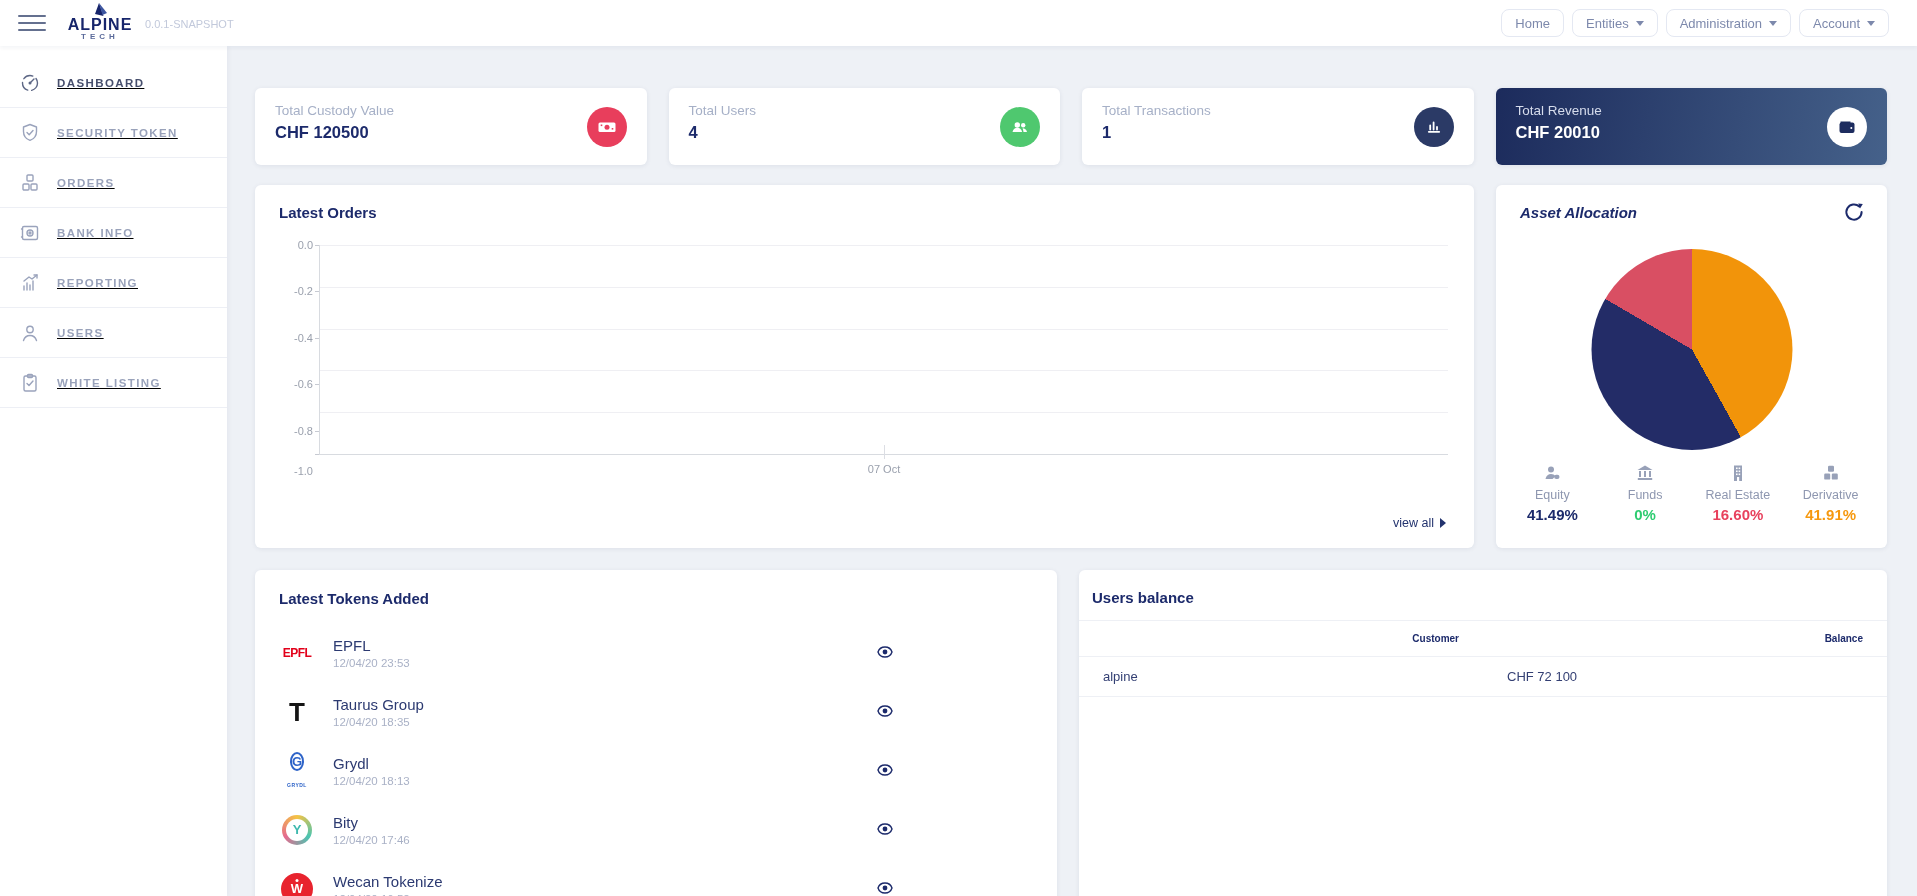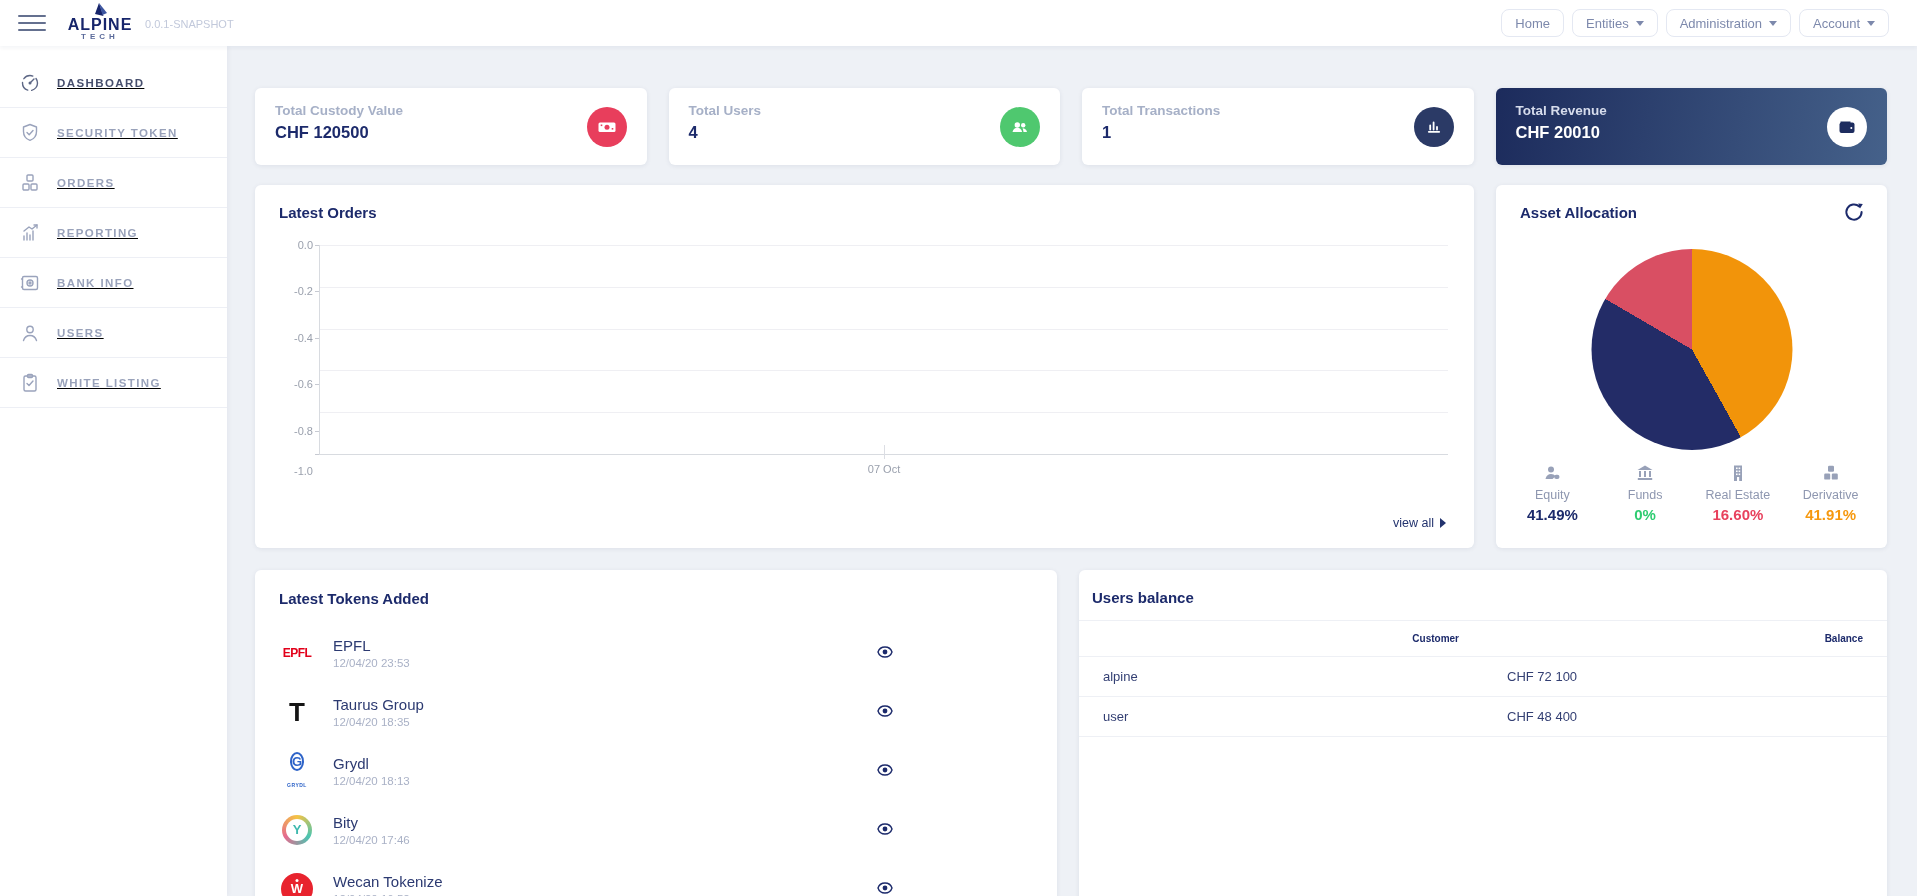--- a/index.html
+++ b/index.html
@@ -34,21 +34,21 @@
   .side-icon svg { stroke:#9aa3bc; fill:none; stroke-width:1.4; stroke-linecap:round; stroke-linejoin:round; }
   .side-item.active .side-icon svg { stroke:#5d6785; }
 
   
   .main { position:absolute; left:227px; top:46px; right:0; bottom:0; padding:42px 30px 0 28px; overflow:hidden; }
   .card { background:#fff; border-radius:6px; box-shadow:0 1px 5px rgba(21,38,82,.08); }
 
   
   .stats-row { display:flex; gap:22px; }
   .stat-card { position:relative; flex:1; height:77px; padding:15px 20px; }
-  .stat-label { font-size:13.5px; color:#a6b0c7;font-weight:bold; }
+  .stat-label { font-size:13.5px; color:#a6b0c7; }
   .stat-value { font-size:16.5px; font-weight:700; color:#1c2a6b; margin-top:5px; }
   .stat-circle { position:absolute; right:20px; top:50%; transform:translateY(-50%);
     width:40px; height:40px; border-radius:50%; display:flex; align-items:center; justify-content:center; }
   .stat-card.dark { background:linear-gradient(100deg,#1c2b5c 0%,#45618a 100%); }
   .stat-card.dark .stat-label { color:#d6dcec; }
   .stat-card.dark .stat-value { color:#fff; }
 
   
   .mid-row { display:flex; gap:22px; margin-top:20px; }
   .orders-card { position:relative; flex:1; height:363px; }
@@ -66,21 +66,21 @@
   .gl { position:absolute; left:0; right:0; height:1px; background:#efeff3; }
   .ytick { position:absolute; right:calc(100% - 34px); transform:translateY(-50%);
     font-size:11px; color:#9aa0ad; width:30px; text-align:right; }
   .ymark { position:absolute; left:36px; width:4px; height:1px; background:#c7cad2; }
   .xmark { position:absolute; left:50%; bottom:-5px; width:1px; height:14px; background:#dcdee4; }
   .xlabel { position:absolute; left:50%; bottom:-21px; transform:translateX(-50%);
     font-size:11px; color:#9aa0ad; }
 
   
   .alloc-card { position:relative; width:391px; height:363px; }
-  .alloc-card .card-title { position:absolute; left:24px; top:19px; }
+  .alloc-card .card-title { position:absolute; left:24px; top:19px;font-style:italic; }
   .refresh-btn { position:absolute; right:22px; top:16px; width:22px; height:22px; cursor:pointer; }
   .pie { position:absolute; left:50%; top:64px; transform:translateX(-50%);
     width:201px; height:201px; border-radius:50%; }
   .legend { position:absolute; left:0; right:0; top:280px; display:flex; padding:0 10px; }
   .legend-item { flex:1; text-align:center; }
   .legend-item svg { display:inline-block; }
   .legend-name { font-size:12.5px; color:#8e97b0; margin-top:3px; }
   .legend-value { font-size:15px; font-weight:700; margin-top:4px; }
 
   
@@ -183,38 +183,38 @@
           <rect x="8" y="3" width="6" height="6" rx="1"></rect>
           <rect x="4" y="12" width="6" height="6" rx="1"></rect>
           <rect x="12" y="12" width="6" height="6" rx="1"></rect>
         </svg>
     </span>
     <span class="lbl">ORDERS</span>
   </div>
   <div class="side-item">
     <span class="side-icon">
       <svg width="22" height="22" viewBox="0 0 22 22">
-          <path d="M5 18v-4M8 18v-7M11 18v-5M14 18V9"></path>
-          <path d="M5 9l5-4 3 2 5-4"></path>
-          <path d="M15 3h3v3"></path>
-        </svg>
-    </span>
-    <span class="lbl">REPORTING</span>
-  </div>
-  <div class="side-item">
-    <span class="side-icon">
-      <svg width="22" height="22" viewBox="0 0 22 22">
           <rect x="3.5" y="4.5" width="15" height="13" rx="1.5"></rect>
           <circle cx="11" cy="11" r="3"></circle>
           <circle cx="11" cy="11" r="1"></circle>
           <line x1="3.5" y1="7" x2="2.5" y2="7"></line>
           <line x1="3.5" y1="15" x2="2.5" y2="15"></line>
         </svg>
     </span>
     <span class="lbl">BANK INFO</span>
+  </div>
+  <div class="side-item">
+    <span class="side-icon">
+      <svg width="22" height="22" viewBox="0 0 22 22">
+          <path d="M5 18v-4M8 18v-7M11 18v-5M14 18V9"></path>
+          <path d="M5 9l5-4 3 2 5-4"></path>
+          <path d="M15 3h3v3"></path>
+        </svg>
+    </span>
+    <span class="lbl">REPORTING</span>
   </div>
   <div class="side-item">
     <span class="side-icon">
       <svg width="22" height="22" viewBox="0 0 22 22">
           <circle cx="11" cy="7.5" r="3.2"></circle>
           <path d="M4.5 18.5c1.2-3.6 3.8-5 6.5-5s5.3 1.4 6.5 5"></path>
         </svg>
     </span>
     <span class="lbl">USERS</span>
   </div>
@@ -478,22 +478,18 @@
           <tr>
             <th>Customer</th>
             <th class="col2">Balance</th>
           </tr>
         </thead>
         <tbody>
           <tr>
             <td>alpine</td>
             <td class="col2">CHF 72 100</td>
           </tr>
-          <tr>
-            <td>user</td>
-            <td class="col2">CHF 48 400</td>
-          </tr>
         </tbody>
       </table>
     </div>
 
   </div>
 </div>
 
 </body></html>

